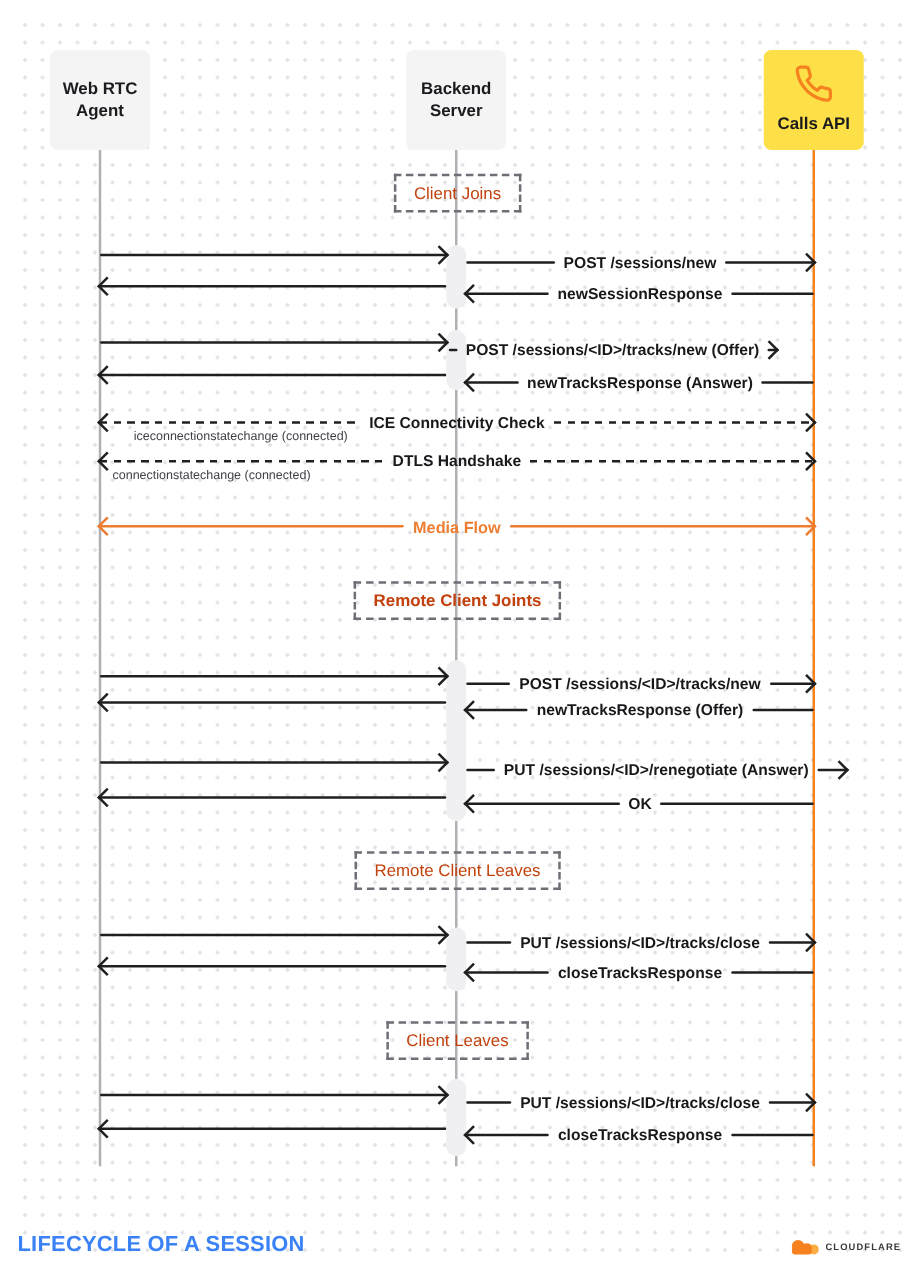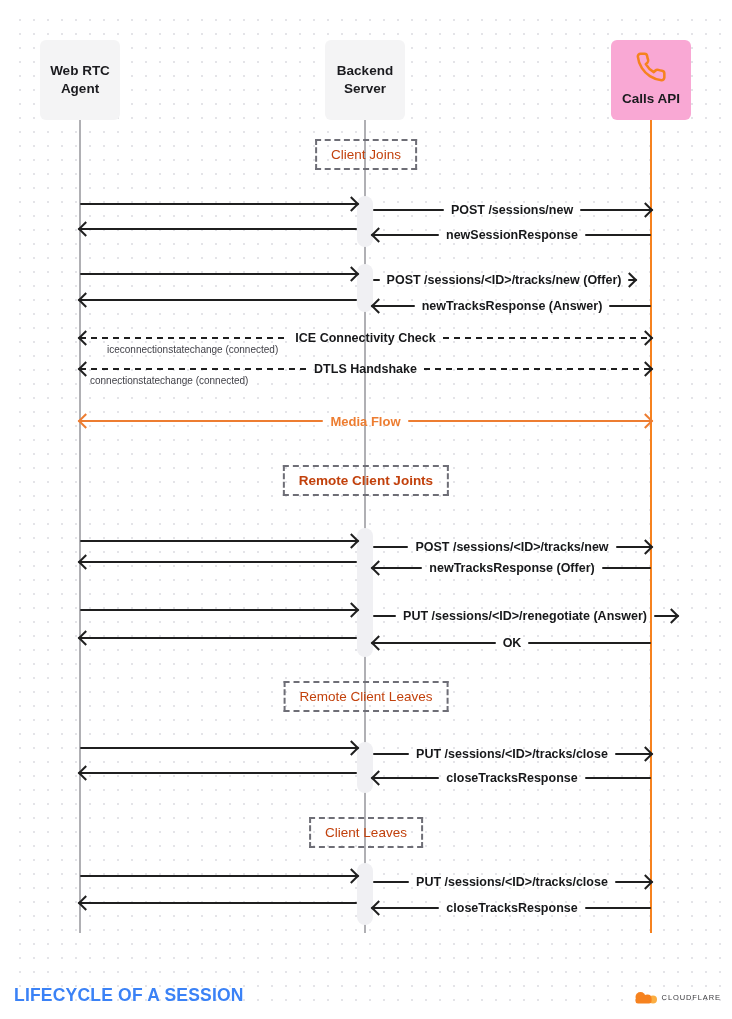--- a/index.html
+++ b/index.html
@@ -14,21 +14,21 @@
     background-image:radial-gradient(circle,#e4e4e8 1.3px,transparent 1.45px);
     background-size:14px 14px;background-position:5px 5px;
   }
   
   .actor{
     position:absolute;top:40px;width:80px;height:80px;border-radius:6px;
     background:#f4f4f5;display:flex;flex-direction:column;align-items:center;justify-content:center;
     font-weight:700;font-size:13.5px;line-height:1.35;color:#1b1b1f;text-align:center;z-index:6;
   }
   .actor .alabel{white-space:pre-line}
-  .actor.calls{background:#f9a8d4}
+  .actor.calls{background:#fde047}
   .actor.calls .alabel{margin-top:7px}
   
   .life{position:absolute;width:2px;background:#b0b0b4;z-index:1}
   .life.orange{width:2.5px;background:#f6821f}
   .act{position:absolute;left:357px;width:16px;border-radius:8px;background:#f0f0f3;z-index:2}
   
   .step{
     position:absolute;left:366px;transform:translateX(-50%);
     border:2px dashed #6e6e76;color:#c2410c;background:transparent;
     font-size:13.5px;font-weight:500;padding:6px 14px;white-space:nowrap;z-index:3;
@@ -41,21 +41,21 @@
   .mlabel{flex:0 0 auto;padding:0 7px;font-size:12.5px;font-weight:700;color:#17181a;white-space:nowrap}
   .msg.orange .mlabel{color:#ed7d31;font-size:13px}
   .chev{position:absolute;top:50%;width:9px;height:9px}
   .chev.r{right:0;border-top:2.6px solid #1f1f1f;border-right:2.6px solid #1f1f1f;transform:translateY(-50%) rotate(45deg)}
   .chev.l{left:0;border-top:2.6px solid #1f1f1f;border-left:2.6px solid #1f1f1f;transform:translateY(-50%) rotate(-45deg)}
   .msg.orange .chev{border-color:#ed7d31}
   .sublabel{position:absolute;font-size:10px;color:#3f3f46;z-index:4;white-space:nowrap}
   
   .footer-title{position:absolute;left:14px;top:985px;font-size:17.5px;font-weight:800;letter-spacing:.2px;color:#3b82f6;z-index:6}
   .brand{position:absolute;right:11px;top:989px;display:flex;align-items:center;gap:3px;z-index:6}
-  .brand .bname{font-size:7.5px;font-weight:400;letter-spacing:.9px;color:#3a3a3e}
+  .brand .bname{font-size:7.5px;font-weight:700;letter-spacing:.9px;color:#3a3a3e}
   svg{display:block}
 </style>
 </head>
 <body>
 
 <div class="canvas"></div>
 
 <div id="diagram">
     <div class="life" style="left: 79px; top: 120px; height: 813px;"></div>
     <div class="life" style="left: 364px; top: 120px; height: 813px;"></div>
@@ -86,21 +86,21 @@
     <div class="msg" style="left: 373px; width: 278px; top: 225px;">
       <span class="chev l"></span>
       <div class="line"></div>
       <span class="mlabel">newSessionResponse</span>
       <div class="line"></div>
     </div>
     <div class="msg" style="left: 80px; width: 277px; top: 264px;">
       <div class="line"></div>
       <span class="chev r"></span>
     </div>
-    <div class="msg" style="left: 373px; width: 262px; top: 270px;">
+    <div class="msg" style="left: 359px; width: 262px; top: 270px;">
       <div class="line"></div>
       <span class="mlabel">POST /sessions/&lt;ID&gt;/tracks/new (Offer)</span>
       <div class="line"></div>
       <span class="chev r"></span>
     </div>
     <div class="msg" style="left: 80px; width: 277px; top: 290px;">
       <span class="chev l"></span>
       <div class="line"></div>
     </div>
     <div class="msg" style="left: 373px; width: 278px; top: 296px;">

